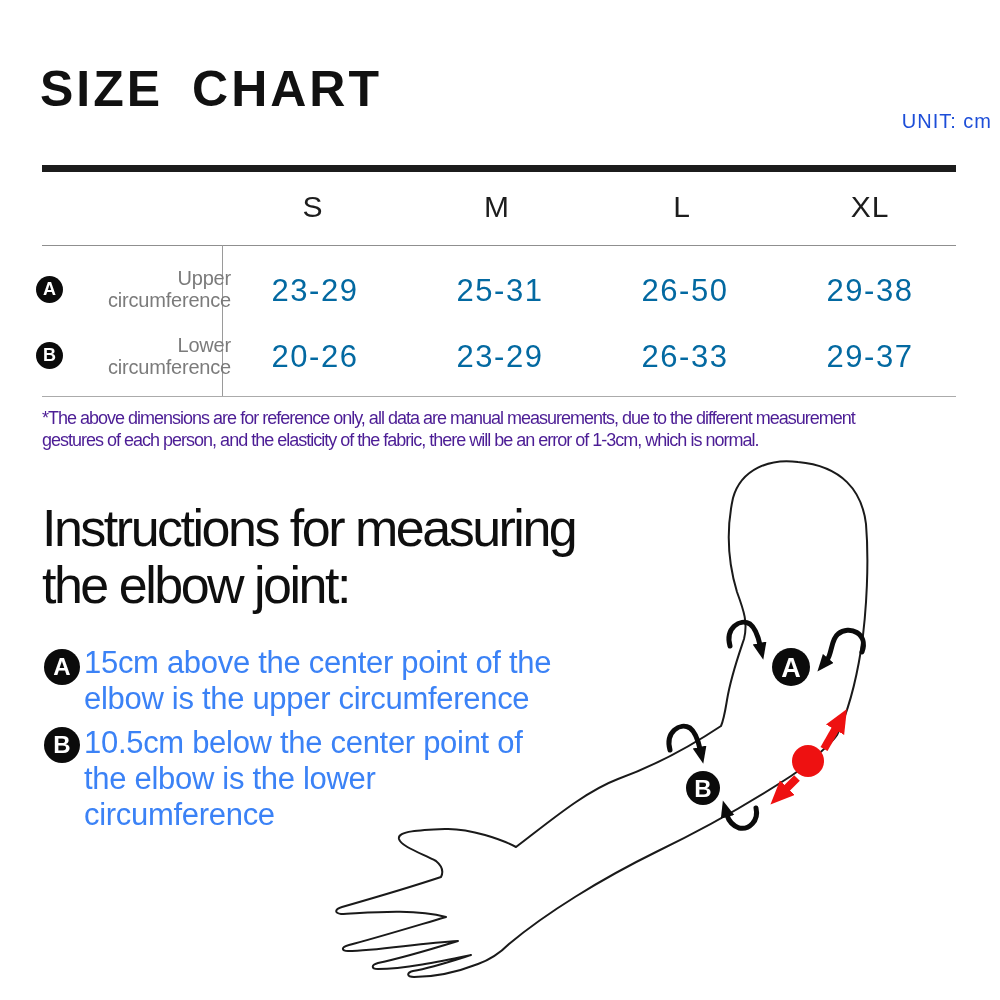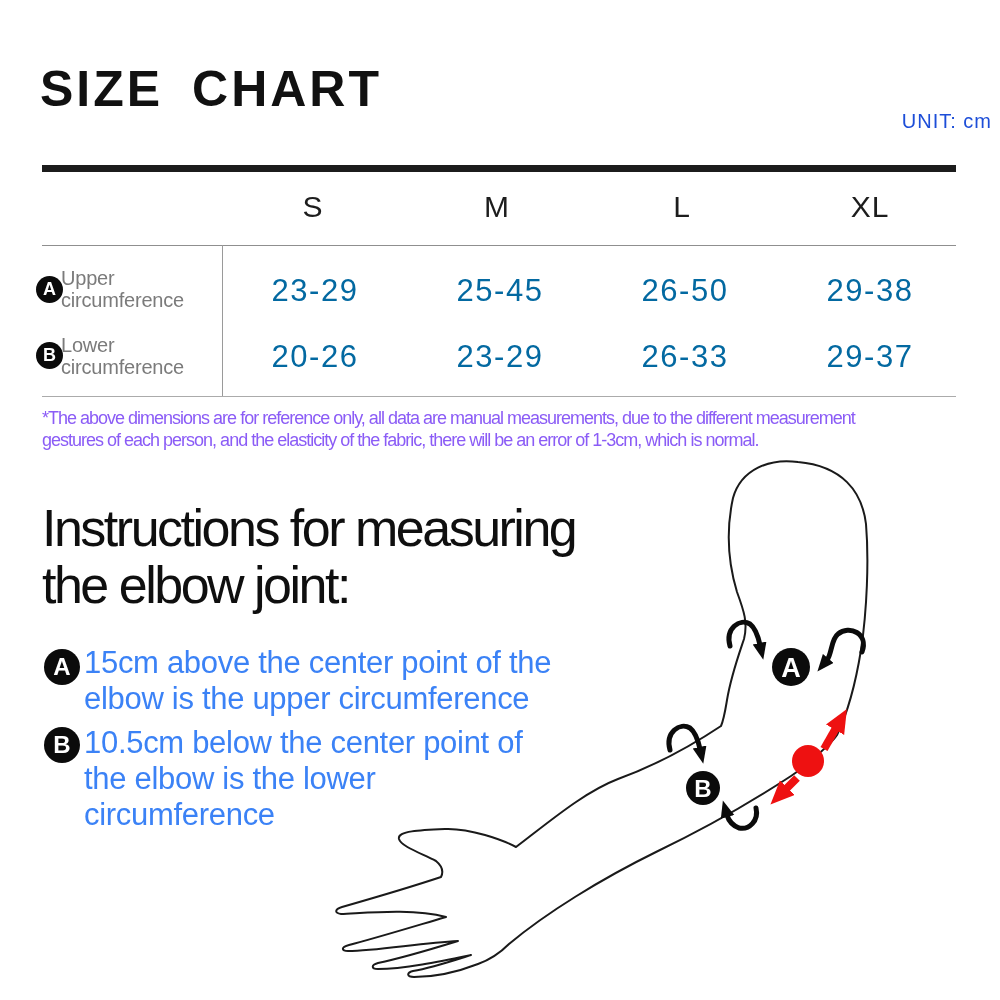--- a/index.html
+++ b/index.html
@@ -16,28 +16,28 @@
   .unit{left:792px;top:110px;width:200px;text-align:right;font-size:20px;letter-spacing:1px;color:#1d4ed8;}
   .bar-thick{left:42px;top:165px;width:914px;height:7px;background:#1c1c1c;}
 
   
   .rule-thin{left:42px;width:914px;height:0;border-top:1.5px solid #8f8f8f;}
   .rule-top{top:245px;}
   .rule-bottom{top:396px;border-top:1px solid #ababab;}
   .vrule{left:222px;top:245px;width:0;height:151px;border-left:1.5px solid #9a9a9a;}
   .colhead{font-size:30px;letter-spacing:1px;color:#1d1d1d;}
   .cellval{font-size:31px;letter-spacing:1.5px;color:#0369a1;}
-  .rowlabel{width:170px;text-align:left;font-size:20px;line-height:22px;color:#7b7b7b;letter-spacing:-0.2px;}
+  .rowlabel{width:170px;text-align:right;font-size:20px;line-height:22px;color:#7b7b7b;letter-spacing:-0.2px;}
   .badge{display:flex;align-items:center;justify-content:center;background:#0b0b0b;color:#fff;
          border-radius:50%;font-weight:700;}
   .badge-sm{width:27px;height:27px;font-size:18px;}
   .badge-lg{width:36px;height:36px;font-size:24px;}
 
   
-  .footnote{left:42px;top:407px;width:925px;font-size:18px;line-height:22px;letter-spacing:-1px;color:#8b5cf6;}
+  .footnote{left:42px;top:407px;width:925px;font-size:18px;line-height:22px;letter-spacing:-1px;color:#4c1d95;}
 
   
   .heading{left:42px;top:500px;font-size:52px;line-height:57px;font-weight:400;letter-spacing:-2.5px;color:#0f0f0f;}
   .item-text{font-size:31px;line-height:36px;letter-spacing:-0.3px;color:#3b82f6;width:560px;}
   .itemA-text{left:84px;top:645px;}
   .itemB-text{left:84px;top:725px;}
   .badgeA-pos{left:44px;top:649px;}
   .badgeB-pos{left:44px;top:727px;}
 
   svg{display:block;}
@@ -60,21 +60,21 @@
 
   <div class="abs rule-thin rule-top"></div>
   <div class="abs vrule"></div>
 
   <div class="abs badge badge-sm" style="left:36px;top:276px;">
     <span>A</span>
   </div>
   <div class="abs rowlabel pre center" style="left:146px;top:289px;">Upper
 circumference</div>
   <div class="abs cellval center" style="left:315px;top:291px;">23-29</div>
-  <div class="abs cellval center" style="left:500px;top:291px;">25-45</div>
+  <div class="abs cellval center" style="left:500px;top:291px;">25-31</div>
   <div class="abs cellval center" style="left:685px;top:291px;">26-50</div>
   <div class="abs cellval center" style="left:870px;top:291px;">29-38</div>
 
   <div class="abs badge badge-sm" style="left:36px;top:342px;">
     <span>B</span>
   </div>
   <div class="abs rowlabel pre center" style="left:146px;top:356px;">Lower
 circumference</div>
   <div class="abs cellval center" style="left:315px;top:357px;">20-26</div>
   <div class="abs cellval center" style="left:500px;top:357px;">23-29</div>

